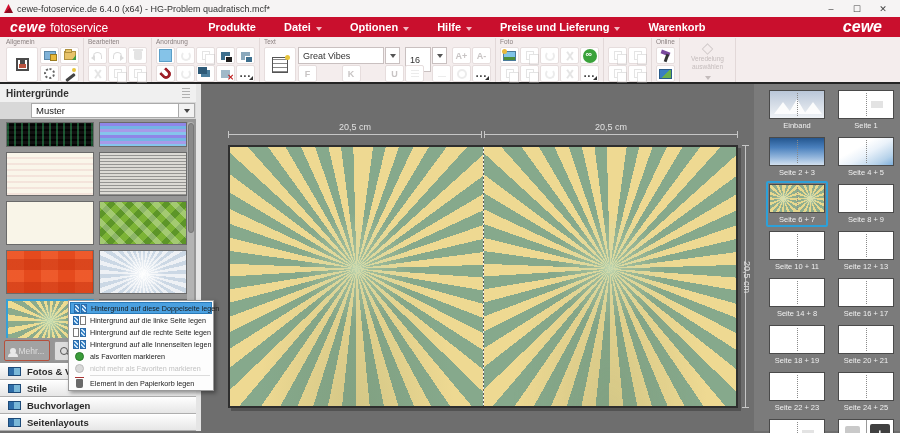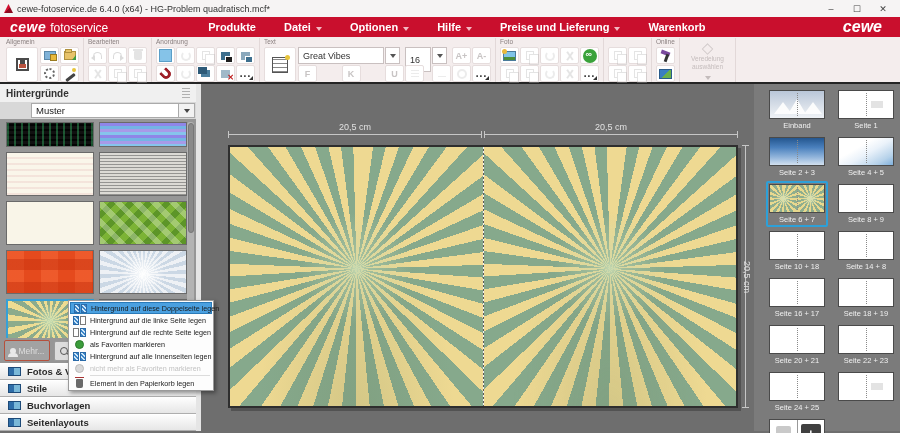--- a/index.html
+++ b/index.html
@@ -508,21 +508,25 @@
             <i></i>
           </div>
         <div class="plabel">Seite 6 + 7</div>
       </div>
       <div class="pcell">
         <div class="pthumb dotted"></div>
         <div class="plabel">Seite 8 + 9</div>
       </div>
       <div class="pcell">
         <div class="pthumb dotted"></div>
-        <div class="plabel">Seite 10 + 18</div>
+        <div class="plabel">Seite 10 + 11</div>
+      </div>
+      <div class="pcell">
+        <div class="pthumb dotted"></div>
+        <div class="plabel">Seite 12 + 13</div>
       </div>
       <div class="pcell">
         <div class="pthumb dotted"></div>
         <div class="plabel">Seite 14 + 8</div>
       </div>
       <div class="pcell">
         <div class="pthumb dotted"></div>
         <div class="plabel">Seite 16 + 17</div>
       </div>
       <div class="pcell">
@@ -574,30 +578,30 @@
         <span>Hintergrund auf die linke Seite legen</span>
       </div>
       <div class="ctx-item">
         <span class="pgico">
             <span></span>
             <span class="striped"></span>
           </span>
         <span>Hintergrund auf die rechte Seite legen</span>
       </div>
       <div class="ctx-item">
-        <span class="favico"></span>
-        <span>als Favoriten markieren</span>
-      </div>
-      <div class="ctx-item">
         <span class="pgico">
             <span class="striped"></span>
             <span class="striped"></span>
           </span>
         <span>Hintergrund auf alle Innenseiten legen</span>
       </div>
+      <div class="ctx-item">
+        <span class="favico"></span>
+        <span>als Favoriten markieren</span>
+      </div>
       <div class="ctx-item disabled">
         <span class="favico off"></span>
         <span>nicht mehr als Favoriten markieren</span>
       </div>
       <div class="ctx-sep"></div>
       <div class="ctx-item">
         <span class="trashico"></span>
         <span>Element in den Papierkorb legen</span>
       </div>
     </div>

